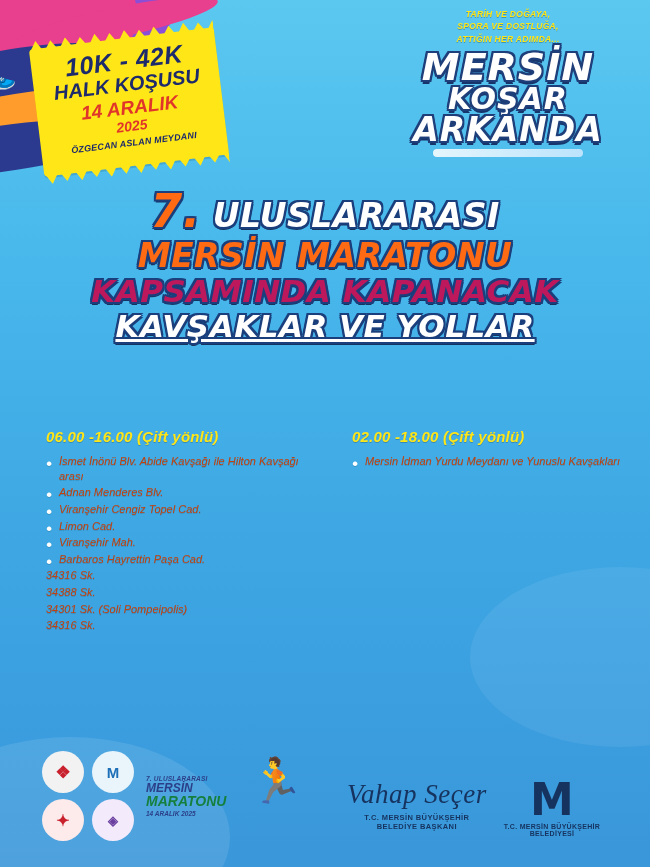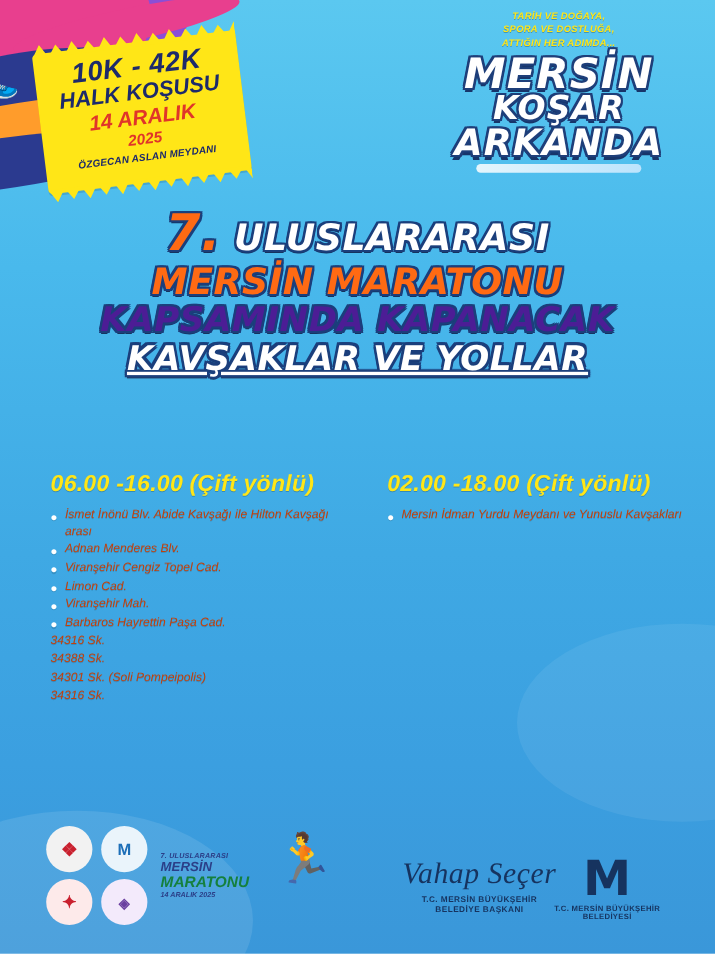--- a/index.html
+++ b/index.html
@@ -77,29 +77,29 @@
     font-family: "DejaVu Sans", sans-serif;
     font-weight: bold; font-style: italic; letter-spacing: .5px; line-height: 1.12;
     text-shadow:
       -2px 0 0 #1b3f7c, 2px 0 0 #1b3f7c, 0 -2px 0 #1b3f7c, 0 2px 0 #1b3f7c,
       -2px -2px 0 #1b3f7c, 2px -2px 0 #1b3f7c, -2px 2px 0 #1b3f7c, 2px 2px 0 #1b3f7c,
       0 3px 0 #15335f;
   }
   .t1 { font-size: 33px; color: #ffffff; }
   .t1 .num { color: #ff6a13; font-size: 46px; }
   .t2 { font-size: 33px; color: #ff6a13; }
-  .t3 { font-size: 31px; color: #4c1d95; }
+  .t3 { font-size: 31px; color: #be185d; }
   .t4 { font-size: 31px; color: #ffffff; text-decoration: underline; }
 
   
   .cols { position: absolute; left: 46px; right: 30px; top: 428px; display: flex; gap: 26px; }
   .col { flex: 1; }
   .col-right { flex: 0 0 268px; }
   .col-head {
-    font-size: 21px; font-weight: bold; font-style: italic; color: #ffe617;
+    font-size: 15px; font-weight: bold; font-style: italic; color: #ffe617;
     text-shadow: 0 1px 0 rgba(0,0,0,.2); margin-bottom: 9px; letter-spacing: .2px;
   }
   ul.items { list-style: none; }
   ul.items li {
     font-size: 11px; font-style: italic; color: #c2410c; line-height: 1.33; margin-bottom: 2px;
     padding-left: 13px; position: relative; text-shadow: 0 1px 0 rgba(0,0,0,.14);
   }
   ul.items li.bulleted::before {
     content: "•"; position: absolute; left: 0; top: -1px; font-size: 17px; color: #ffffff;
   }
@@ -121,21 +121,21 @@
   .c4 .g { font-size: 13px; color: #6a3fa0; font-weight: bold; }
 
   .mar-logo { position: absolute; left: 106px; top: 14px; width: 160px; height: 70px; }
   .runner { position: absolute; right: 2px; top: -4px; font-size: 44px; color: #2b3f88; line-height: 1; }
   .mar-txt { position: absolute; left: 0; top: 12px; width: 106px; text-align: left; }
   .mar-l1 { font-size: 6.5px; font-weight: bold; font-style: italic; color: #2b3f88; letter-spacing: .2px; }
   .mar-l2 { font-size: 12px; font-weight: bold; font-style: italic; color: #2b3f88; line-height: 1.0; }
   .mar-l3 { font-size: 14px; font-weight: bold; font-style: italic; color: #15803d; line-height: 1.0; }
   .mar-l4 { font-size: 6.5px; font-weight: bold; font-style: italic; color: #2b3f88; margin-top: 2px; }
 
-  .sign-block { position: absolute; left: 366px; bottom: 36px; text-align: center; }
+  .sign-block { position: absolute; left: 347px; bottom: 36px; text-align: center; }
   .sign-name { font-family: "Liberation Serif", serif; font-style: italic; font-size: 27px; color: #16335f; letter-spacing: .5px; }
   .sign-sub1 { font-size: 7.5px; font-weight: bold; color: #16335f; letter-spacing: .4px; margin-top: 3px; }
   .sign-sub2 { font-size: 7.5px; font-weight: bold; color: #16335f; letter-spacing: .4px; }
 
   .muni { position: absolute; right: 38px; bottom: 30px; text-align: center; width: 120px; }
   .muni-mark { font-size: 44px; color: #16335f; line-height: .85; font-weight: bold; font-family: "DejaVu Sans", sans-serif; }
   .muni-sub { font-size: 7px; font-weight: bold; color: #16335f; letter-spacing: .3px; margin-top: 5px; }
 </style>
 </head>
 <body>

